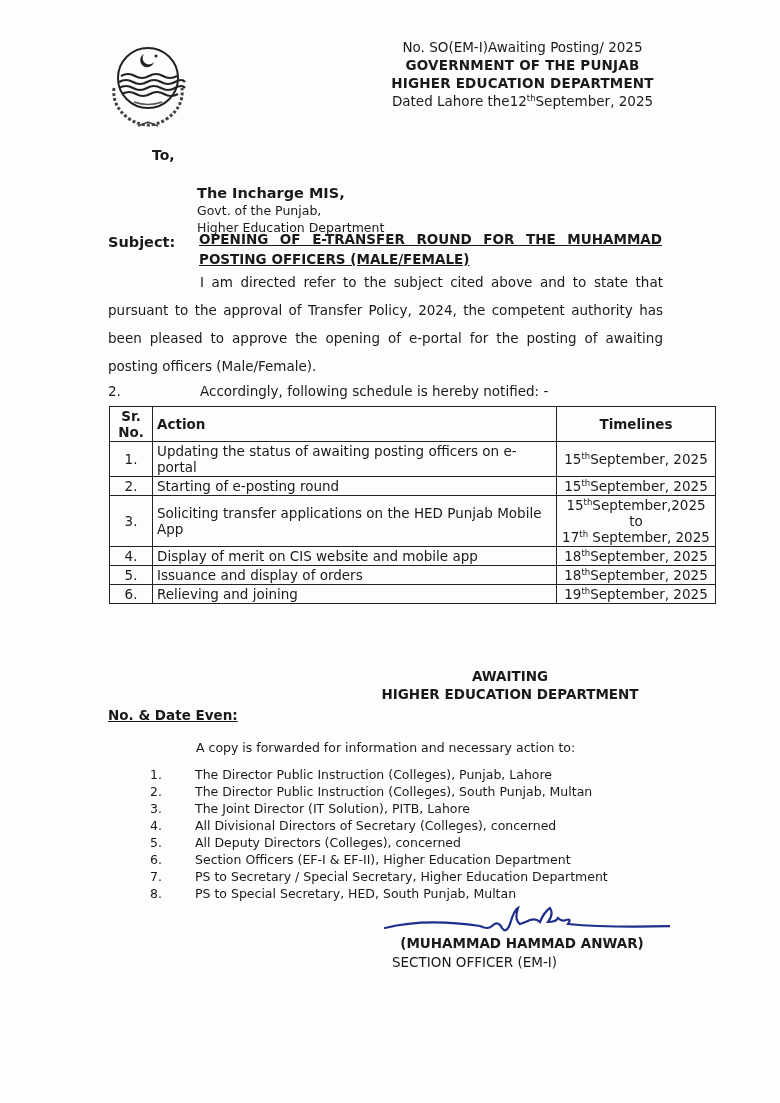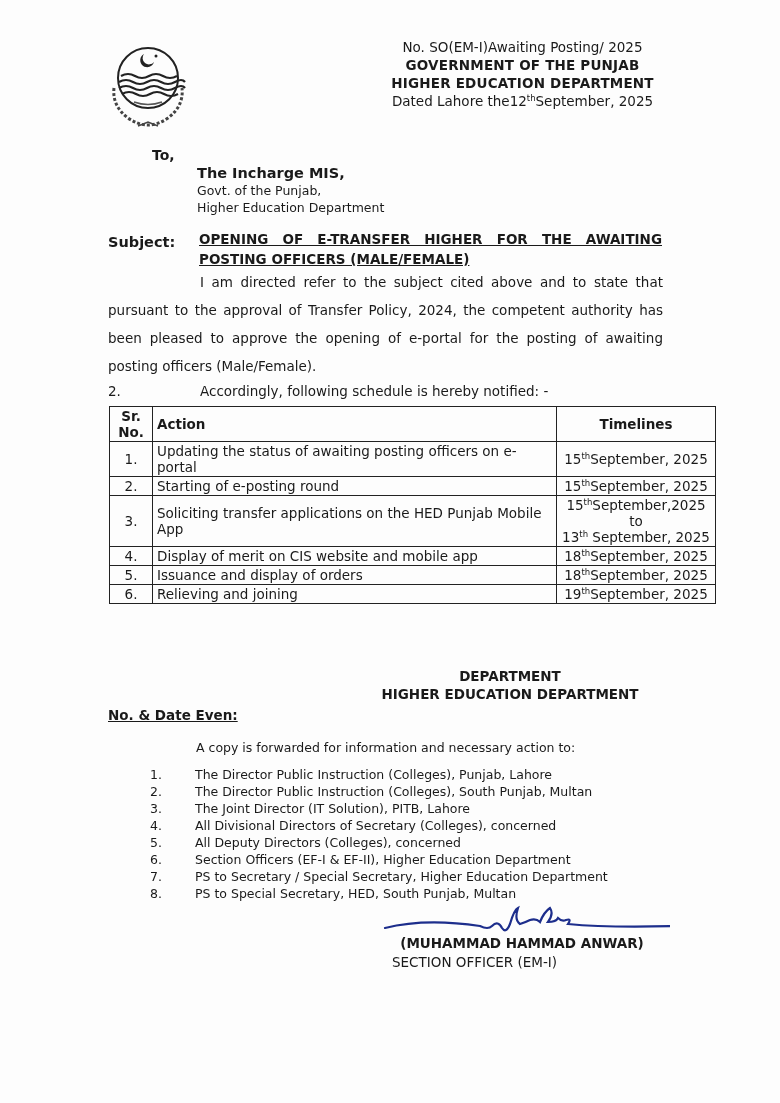--- a/index.html
+++ b/index.html
@@ -6,21 +6,21 @@
   body {
     width: 780px; height: 1103px; background: #fdfdfd; position: relative;
     font-family: "DejaVu Sans", sans-serif; color: #1a1a1a; overflow: hidden;
   }
   .abs { position: absolute; }
   .logo { left: 108px; top: 40px; width: 80px; height: 92px; }
   .hdr { left: 385px; top: 38px; width: 275px; text-align: center; font-size: 13.5px; line-height: 18px; }
   .hdr .b { font-weight: bold; font-size: 13.5px; letter-spacing: 0.2px; }
   .to { left: 108px; top: 147px; font-weight: bold; font-size: 14px; margin-left: 44px; }
   .addr { left: 197px; top: 165px; font-size: 12.5px; line-height: 17px; }
-  .addr .b { font-weight: bold; font-size: 14.5px; }
+  .addr .b { font-weight: bold; font-size: 14.5px; margin-top: 20px; }
   .subj-label { left: 108px; top: 234px; font-weight: bold; font-size: 14.5px; }
   .subj { left: 199px; top: 229px; width: 463px; font-weight: bold; font-size: 13.5px; line-height: 20px; text-decoration: underline; text-align: justify; text-align-last: justify; }
   .subj .l2 { text-align-last: left; }
   .para { left: 108px; top: 268px; width: 555px; font-size: 13.5px; line-height: 28px; text-align: justify; }
   .para .indent { padding-left: 92px; }
   .p2 { left: 108px; top: 383px; font-size: 13.5px; }
   .p2 .t { position: absolute; left: 92px; white-space: nowrap; }
   table.sched { position: absolute; left: 109px; top: 406px; width: 607px; border-collapse: collapse; font-size: 13.5px; }
   table.sched td, table.sched th { border: 1.5px solid #222; padding: 1px 4px; line-height: 16px; vertical-align: middle; }
   table.sched th { font-weight: bold; }
@@ -65,21 +65,21 @@
 
 <div class="abs to">To,</div>
 <div class="abs addr">
   <div class="b">The Incharge MIS,</div>
   <div>Govt. of the Punjab,</div>
   <div>Higher Education Department</div>
 </div>
 
 <div class="abs subj-label">Subject:</div>
 <div class="abs subj">
-  <div>OPENING OF E-TRANSFER HIGHER FOR THE AWAITING</div>
+  <div>OPENING OF E-TRANSFER ROUND FOR THE MUHAMMAD</div>
   <div class="l2">POSTING OFFICERS (MALE/FEMALE)</div>
 </div>
 
 <div class="abs para"><span class="indent"></span><span>I am directed refer to the subject cited above and to state that pursuant to the approval of Transfer Policy, 2024, the competent authority has been pleased to approve the opening of e-portal for the posting of awaiting posting officers (Male/Female).</span></div>
 <div class="abs p2">
   <span>2.</span>
   <span class="t">Accordingly, following schedule is hereby notified: -</span>
 </div>
 
 <table class="sched">
@@ -97,42 +97,42 @@
         <td class="c-time"><span>15</span><sup>th</sup><span>September, 2025</span></td>
       </tr>
       <tr>
         <td class="c-no">2.</td>
         <td class="c-act">Starting of e-posting round</td>
         <td class="c-time"><span>15</span><sup>th</sup><span>September, 2025</span></td>
       </tr>
       <tr>
         <td class="c-no">3.</td>
         <td class="c-act">Soliciting transfer applications on the HED Punjab Mobile App</td>
-        <td class="c-time"><span>15</span><sup>th</sup><span>September,2025</span><br><span>to</span><br><span>13</span><sup>th</sup><span> September, 2025</span></td>
+        <td class="c-time"><span>15</span><sup>th</sup><span>September,2025</span><br><span>to</span><br><span>17</span><sup>th</sup><span> September, 2025</span></td>
       </tr>
       <tr>
         <td class="c-no">4.</td>
         <td class="c-act">Display of merit on CIS website and mobile app</td>
         <td class="c-time"><span>18</span><sup>th</sup><span>September, 2025</span></td>
       </tr>
       <tr>
         <td class="c-no">5.</td>
         <td class="c-act">Issuance and display of orders</td>
         <td class="c-time"><span>18</span><sup>th</sup><span>September, 2025</span></td>
       </tr>
       <tr>
         <td class="c-no">6.</td>
         <td class="c-act">Relieving and joining</td>
         <td class="c-time"><span>19</span><sup>th</sup><span>September, 2025</span></td>
       </tr>
     </tbody>
 </table>
 
 <div class="abs sec">
-  <div>DEPARTMENT</div>
+  <div>AWAITING</div>
   <div>HIGHER EDUCATION DEPARTMENT</div>
 </div>
 
 <div class="abs even">No. &amp; Date Even:</div>
 <div class="abs copy">A copy is forwarded for information and necessary action to:</div>
 <ul class="abs cclist" id="cc-list">
     <li>
       <span class="n">1.</span>
       <span>The Director Public Instruction (Colleges), Punjab, Lahore</span>
     </li>

